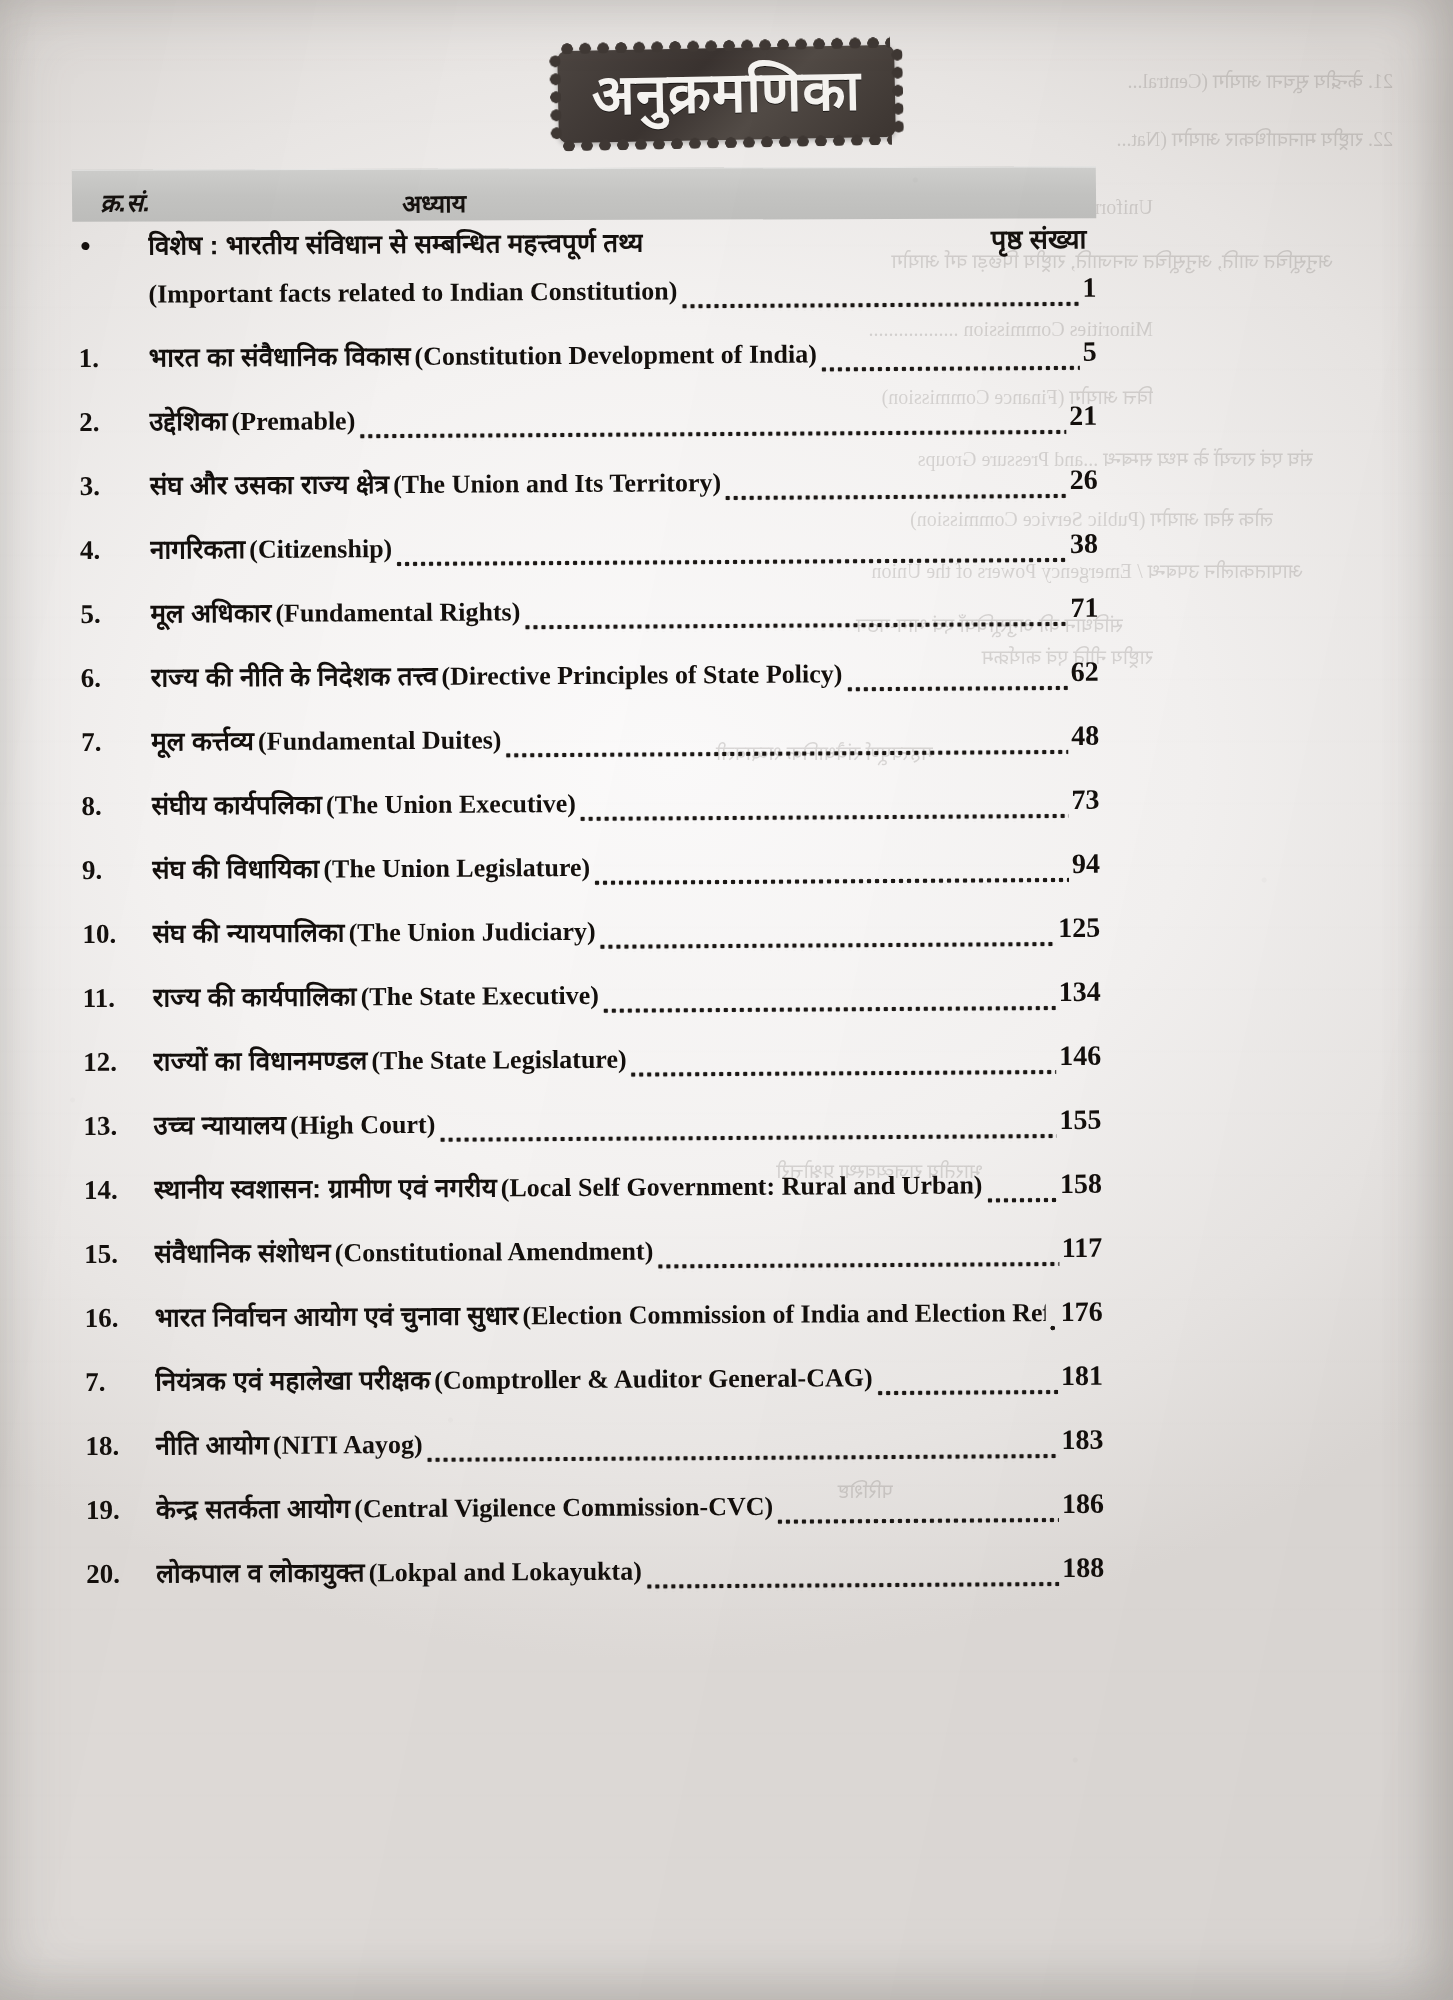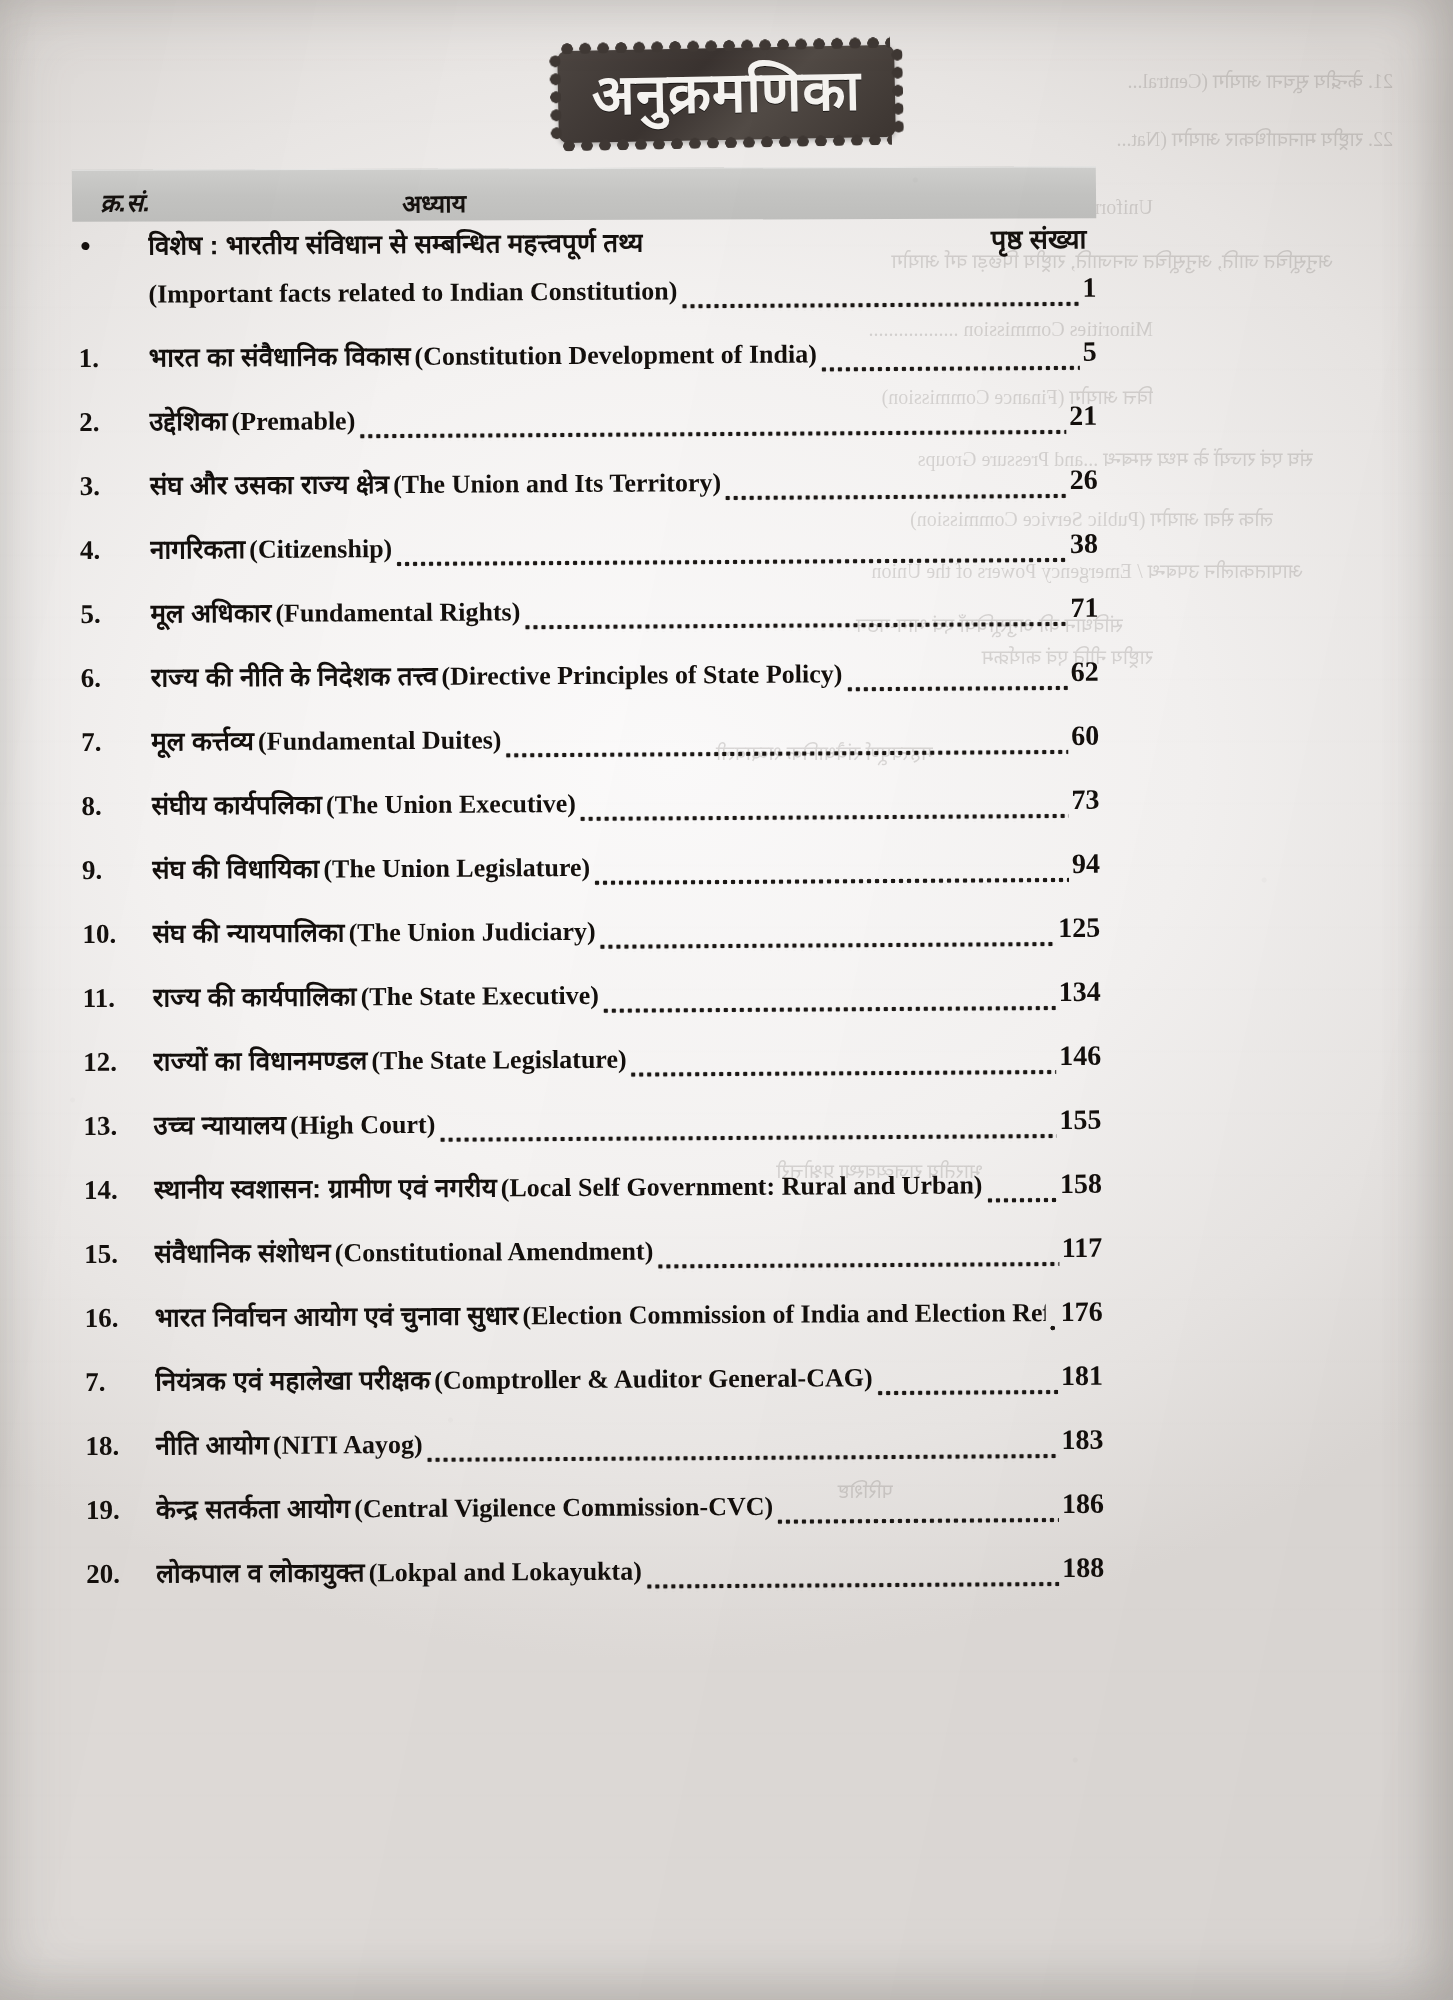--- a/index.html
+++ b/index.html
@@ -364,21 +364,21 @@
             <span class="pg">62</span>
           </div>
         </div>
       </div>
       <div class="row">
         <div class="num">7.</div>
         <div class="body">
           <div class="line">
             <span class="titles"><span class="hi">मूल कर्त्तव्य</span> <span class="en">(Fundamental Duites)</span></span>
             <span class="leader"></span>
-            <span class="pg">60</span>
+            <span class="pg">48</span>
           </div>
         </div>
       </div>
       <div class="row">
         <div class="num">8.</div>
         <div class="body">
           <div class="line">
             <span class="titles"><span class="hi">संघीय कार्यपलिका</span> <span class="en">(The Union Executive)</span></span>
             <span class="leader"></span>
             <span class="pg">73</span>

